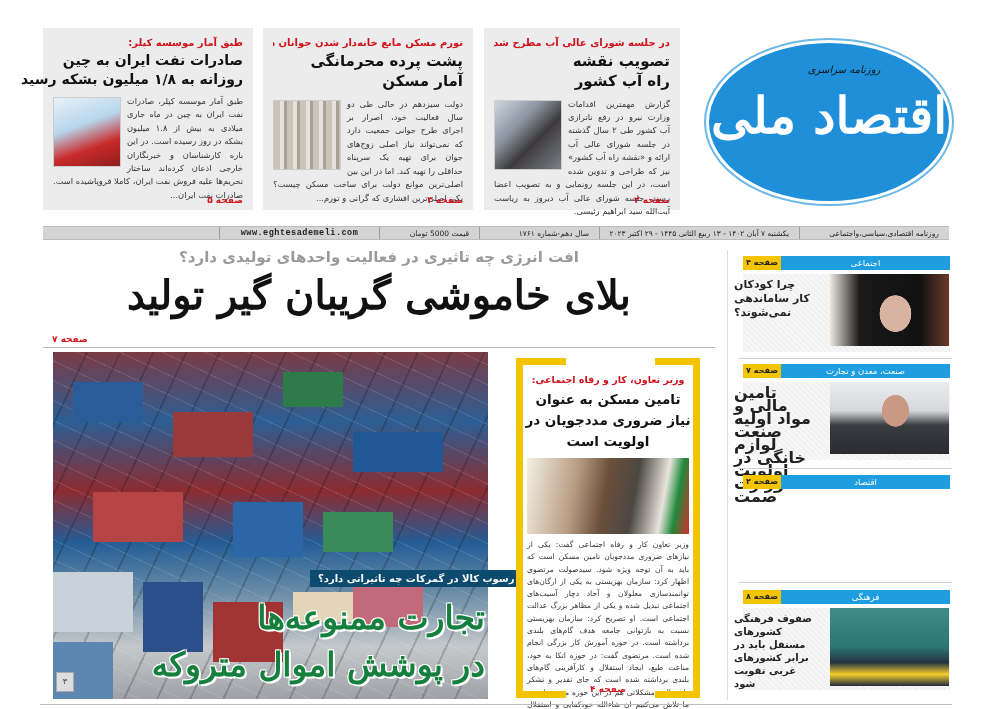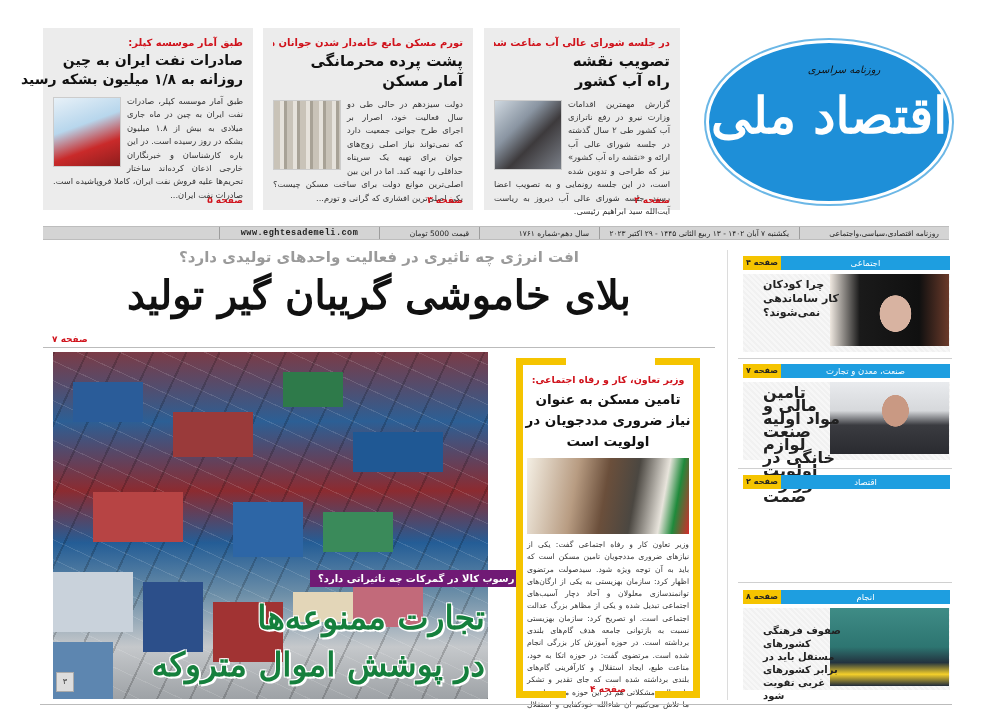--- a/index.html
+++ b/index.html
@@ -36,21 +36,21 @@
   .main-page { position: absolute; top: 334px; left: 52px; color: #d0121b; font-size: 9px; font-weight: bold; }
   .rule-h { position: absolute; top: 347px; left: 43px; width: 672px; height: 1px; background: #bbbbbb; }
 
   
   .photo-main { position: absolute; top: 352px; left: 53px; width: 435px; height: 347px; overflow: hidden;
     background:
       repeating-linear-gradient(115deg, rgba(0,0,0,0.18) 0 2px, transparent 2px 30px),
       repeating-linear-gradient(25deg, rgba(255,255,255,0.12) 0 1px, transparent 1px 18px),
       linear-gradient(180deg, #7b3b46 0%, #2c5f95 20%, #8c2b30 40%, #245d96 55%, #6d8fa8 70%, #c5c8cb 85%, #9ea2a6 100%); }
   .photo-main .blk { position: absolute; }
-  .photo-kicker { position: absolute; top: 570px; left: 310px; background: #701a75; color: #fff; font-size: 10px; font-weight: bold; padding: 3px 8px; white-space: nowrap; }
+  .photo-kicker { position: absolute; top: 570px; left: 310px; background: #0c4a6e; color: #fff; font-size: 10px; font-weight: bold; padding: 3px 8px; white-space: nowrap; }
   .photo-title { position: absolute; left: 140px; width: 345px; text-align: right; color: #15803d; font-weight: bold; font-size: 33px; line-height: 44px; font-family: "DejaVu Serif", serif; text-shadow: 2px 2px 0 #ffffff, -1px -1px 0 #ffffff, 1px -1px 0 #fff, -1px 1px 0 #fff; white-space: nowrap; }
   .photo-title.l1 { top: 596px; }
   .photo-title.l2 { top: 643px; }
   .photo-badge { position: absolute; left: 56px; top: 672px; width: 18px; height: 20px; background: #ddd; border: 1px solid #aaa; font-size: 8px; text-align: center; line-height: 18px; color: #333; }
 
   
   .framed { position: absolute; top: 358px; left: 516px; width: 184px; height: 340px; border-left: 7px solid #f5c400; border-right: 7px solid #f5c400; }
   .framed::before, .framed::after { content: ""; position: absolute; height: 7px; background: #f5c400; }
   .framed::before { top: 0; left: -7px; width: 50px; }
   .framed::after { top: 0; right: -7px; width: 45px; }
@@ -63,42 +63,42 @@
   .framed .body { font-size: 7.6px; line-height: 1.62; color: #333; text-align: justify; padding: 5px 4px 0 4px; }
   .framed .page { position: absolute; bottom: 4px; left: 0; width: 100%; text-align: center; color: #d0121b; font-size: 9px; font-weight: bold; }
 
   
   .side-item { position: absolute; left: 743px; width: 207px; }
   .side-bar { height: 14px; display: flex; }
   .side-bar .cat { flex: 1; background: #1e9ee0; color: #fff; font-size: 8.5px; text-align: center; line-height: 14px; }
   .side-bar .pg { width: 38px; background: #f5c400; color: #222; font-size: 8px; font-weight: bold; text-align: center; line-height: 14px; }
   .side-body { position: relative; height: 78px; margin-top: 4px; background: repeating-linear-gradient(45deg, #f7f7f7 0 2px, #f1f1f1 2px 4px); }
   .side-body .img { position: absolute; top: 0; left: 87px; width: 119px; height: 72px; }
-  .side-body .txt { position: absolute; right: 107px; top: 4px; width: 80px; font-size: 11px; font-weight: bold; line-height: 14px; color: #222; text-align: left; direction: rtl; }
+  .side-body .txt { position: absolute; right: 136px; top: 4px; width: 80px; font-size: 11px; font-weight: bold; line-height: 14px; color: #222; text-align: left; direction: rtl; }
   .img-woman { background: radial-gradient(ellipse 26px 30px at 55% 55%, #d8b3a1 0 60%, transparent 62%), linear-gradient(90deg, #efe8e0 0%, #1a1a1a 25%, #101010 75%, #6b3a2a 100%); }
   .img-minister1 { background: radial-gradient(ellipse 22px 26px at 55% 40%, #c99983 0 60%, transparent 62%), linear-gradient(180deg, #e9ebee 0%, #d6d8db 40%, #3a3b40 60%, #2a2b30 100%); }
   .img-minister2 { background: radial-gradient(ellipse 18px 22px at 40% 30%, #caa087 0 60%, transparent 62%), linear-gradient(180deg, #f0e9df 0%, #e1d4c3 35%, #2d3a52 55%, #3b3232 100%); }
   .img-culture { background: linear-gradient(180deg, #3f8c86 0%, #2d7571 50%, #23333f 70%, #f4cf2a 85%, #1f2a3a 100%); }
 
   .side-rule { position: absolute; left: 738px; width: 214px; height: 1px; background: #d0d0d0; }
   .vrule { position: absolute; top: 250px; left: 727px; width: 1px; height: 450px; background: #dcdcdc; }
   .bottom-rule { position: absolute; top: 704px; left: 40px; width: 912px; height: 1px; background: #bbb; }
 </style>
 </head>
 <body>
 
 <div class="masthead">
   <div class="logo">
     <div class="logo-oval"></div>
     <div class="logo-tag">روزنامه سراسری</div>
     <div class="logo-name">اقتصاد ملی</div>
   </div>
 
   <div class="teaser" style="left:484px; width:196px;">
-    <div class="kicker">در جلسه شورای عالی آب مناعت شد</div>
+    <div class="kicker">در جلسه شورای عالی آب مطرح شد</div>
     <div class="title">
       <div>تصویب نقشه</div>
       <div>راه آب کشور</div>
     </div>
     <div class="body">
       <div class="thumb thumb-meeting"></div>
       <span>گزارش مهمترین اقدامات وزارت نیرو در رفع ناترازی آب کشور طی ۲ سال گذشته در جلسه شورای عالی آب ارائه و «نقشه راه آب کشور» نیز که طراحی و تدوین شده است، در این جلسه رونمایی و به تصویب اعضا رسید. جلسه شورای عالی آب دیروز به ریاست آیت‌الله سید ابراهیم رئیسی.</span>
     </div>
     <div class="page">صفحه ۲</div>
   </div>
@@ -205,22 +205,22 @@
 <div class="side-item" style="top:475px;">
   <div class="side-bar">
     <div class="cat">اقتصاد</div>
     <div class="pg">صفحه ۲</div>
   </div>
 </div>
 <div class="side-rule" style="top:582px;"></div>
 
 <div class="side-item" style="top:590px;">
   <div class="side-bar">
-    <div class="cat">انجام</div>
+    <div class="cat">فرهنگی</div>
     <div class="pg">صفحه ۸</div>
   </div>
   <div class="side-body" style="height:82px;">
     <div class="img img-culture" style="height:78px;"></div>
-    <div class="txt" style="font-size:10px; line-height:13px;margin-top:12px;">صفوف فرهنگی کشورهای مستقل باید در برابر کشورهای غربی تقویت شود</div>
+    <div class="txt" style="font-size:10px; line-height:13px;">صفوف فرهنگی کشورهای مستقل باید در برابر کشورهای غربی تقویت شود</div>
   </div>
 </div>
 
 <div class="bottom-rule"></div>
 
 </body></html>

